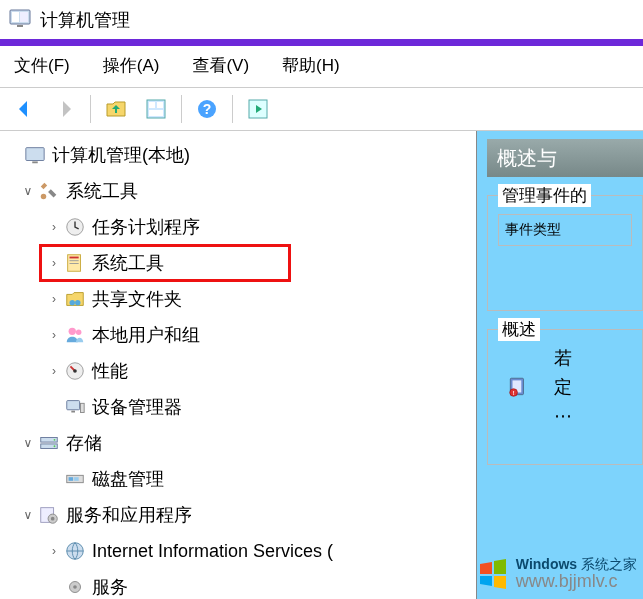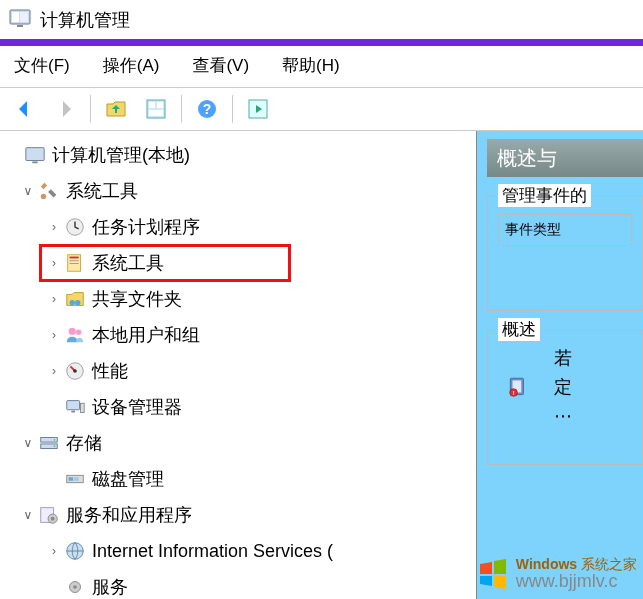--- a/index.html
+++ b/index.html
@@ -22,21 +22,21 @@
 .l1{padding-left:18px}
 .l2{padding-left:44px}
 .highlight{outline:3px solid #e11;outline-offset:-2px}
 .right{flex:1;background:#7dd3fc;padding:8px 0 0 10px;overflow:hidden}
 .panel-hdr{background:linear-gradient(#9aa,#788);color:#fff;font-size:20px;padding:4px 10px;height:30px;display:flex;align-items:center;margin-bottom:18px}
 .group{border:1px solid #bbb;margin-bottom:18px;position:relative;padding:14px 10px 10px}
 .group-title{position:absolute;top:-12px;left:10px;background:#fff;padding:0 4px;font-size:17px}
 .group-row{display:flex;align-items:center;gap:10px;font-size:18px;line-height:1.6}
 .watermark{position:absolute;right:6px;bottom:6px;display:flex;align-items:center;gap:6px}
 .watermark .wm-text{font-size:14px;line-height:1.1}
-.watermark .wm-text .top{color:#a16207}
+.watermark .wm-text .top{color:#0c4a6e}
 .watermark .wm-text .bot{color:#888;font-size:18px}
 </style>
 </head>
 <body>
 
 <div class="titlebar">
   <span class="icon">
     <svg viewBox="0 0 24 24">
         <rect x="2" y="4" width="20" height="14" rx="1" fill="#cde" stroke="#679"></rect>
         <rect x="4" y="6" width="7" height="10" fill="#fff"></rect>

